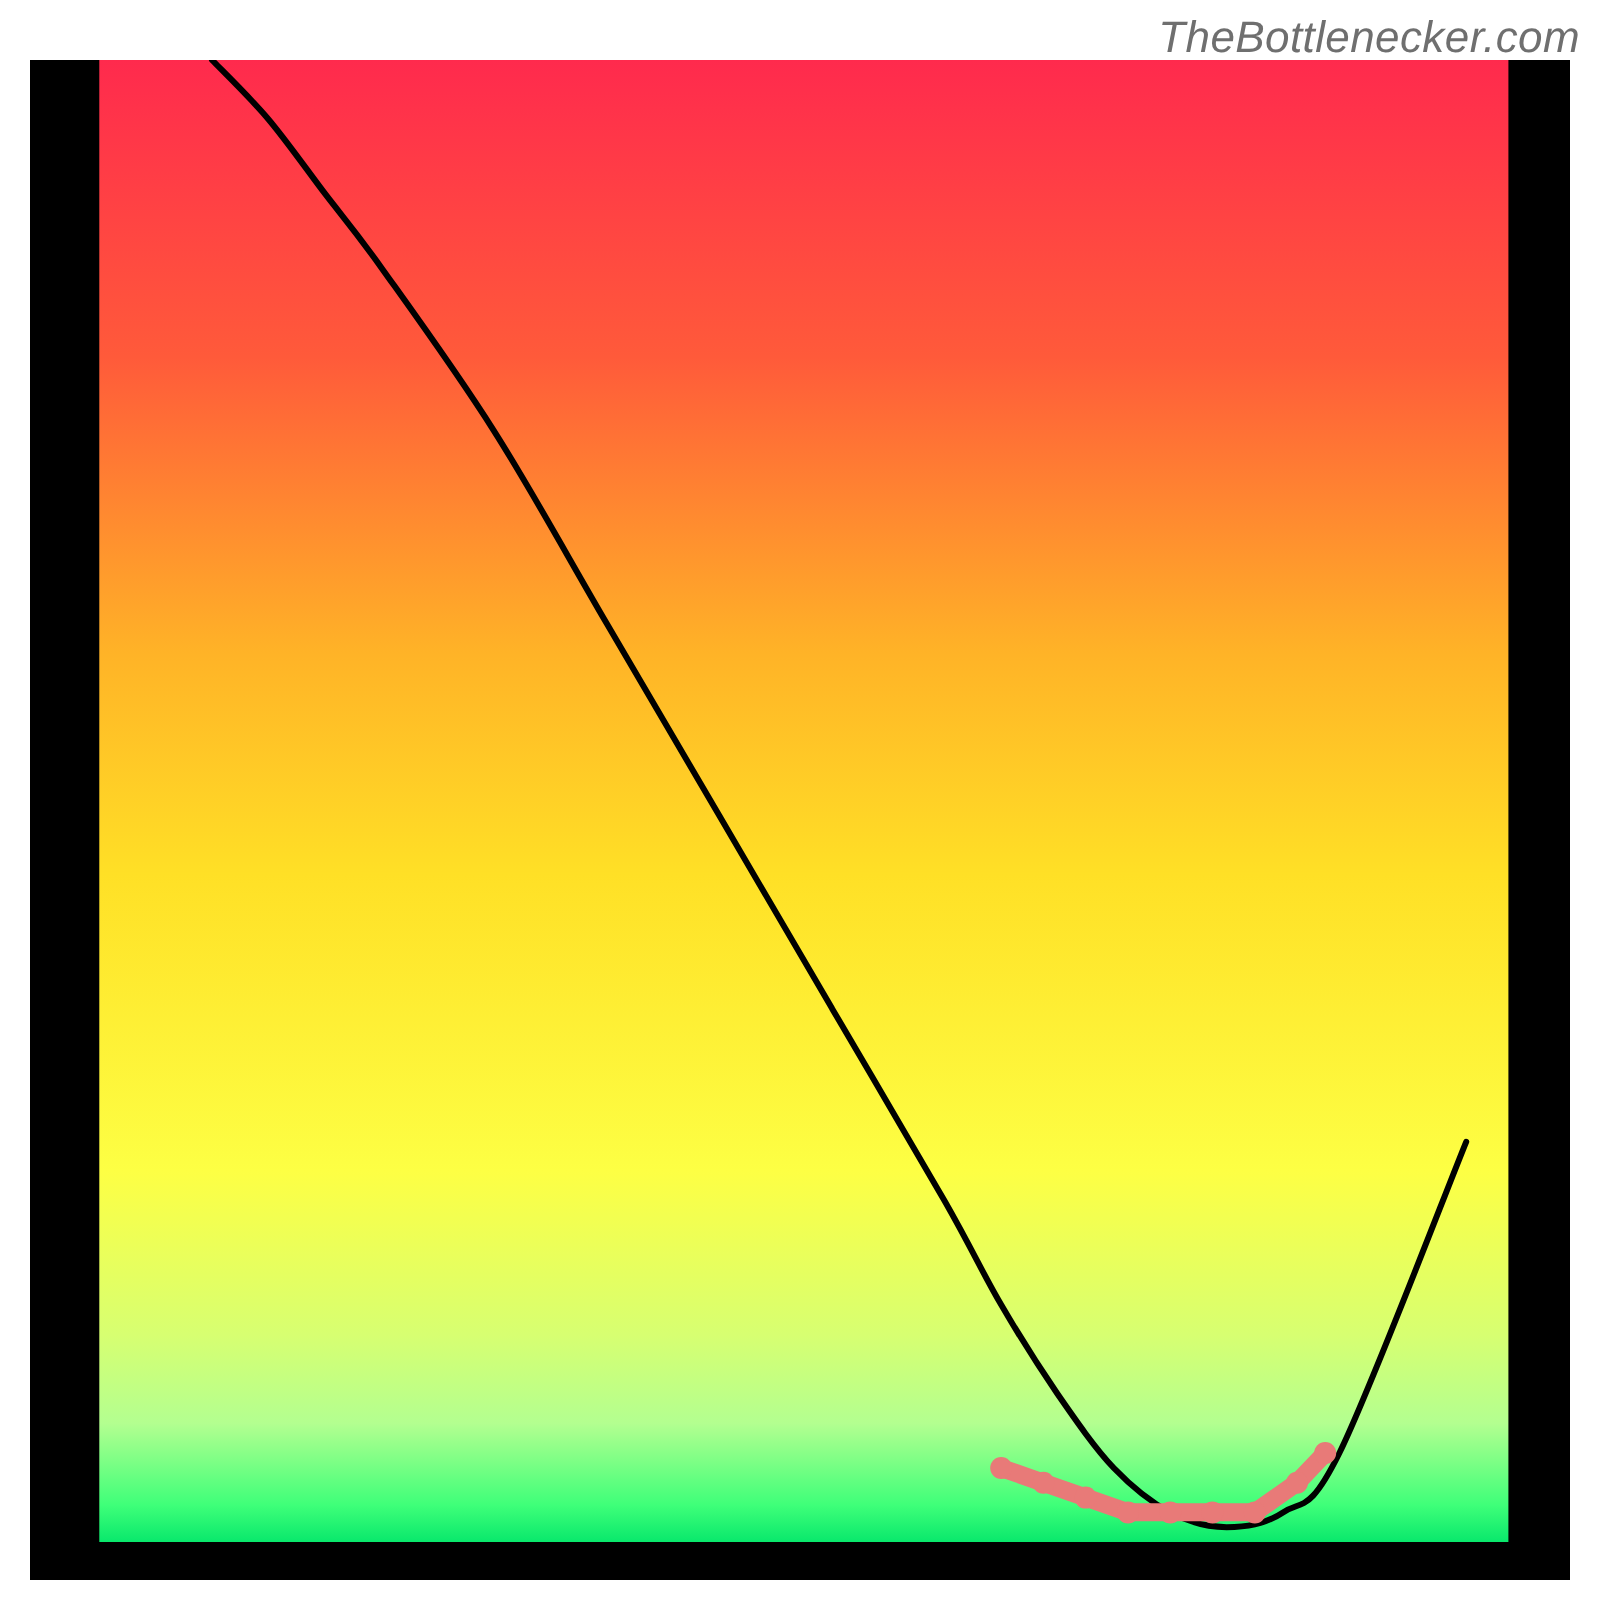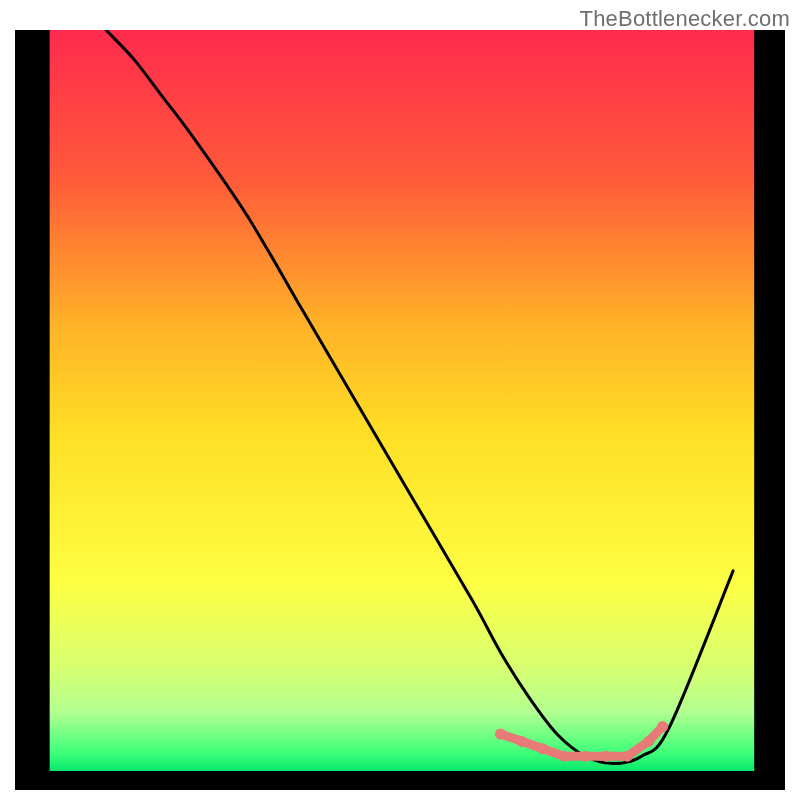--- a/index.html
+++ b/index.html
@@ -8,20 +8,21 @@
     background: #fff;
     width: 800px;
     height: 800px;
     overflow: hidden;
     font-family: Arial, Helvetica, sans-serif;
   }
   .root {
     width: 800px;
     height: 792px;
     position: relative;
+    font-style: italic;
   }
   .watermark {
     position: absolute;
     top: 6px;
     right: 10px;
     font-size: 22px;
     color: #6f6f6f;
     letter-spacing: 0.2px;
     user-select: none;
   }

